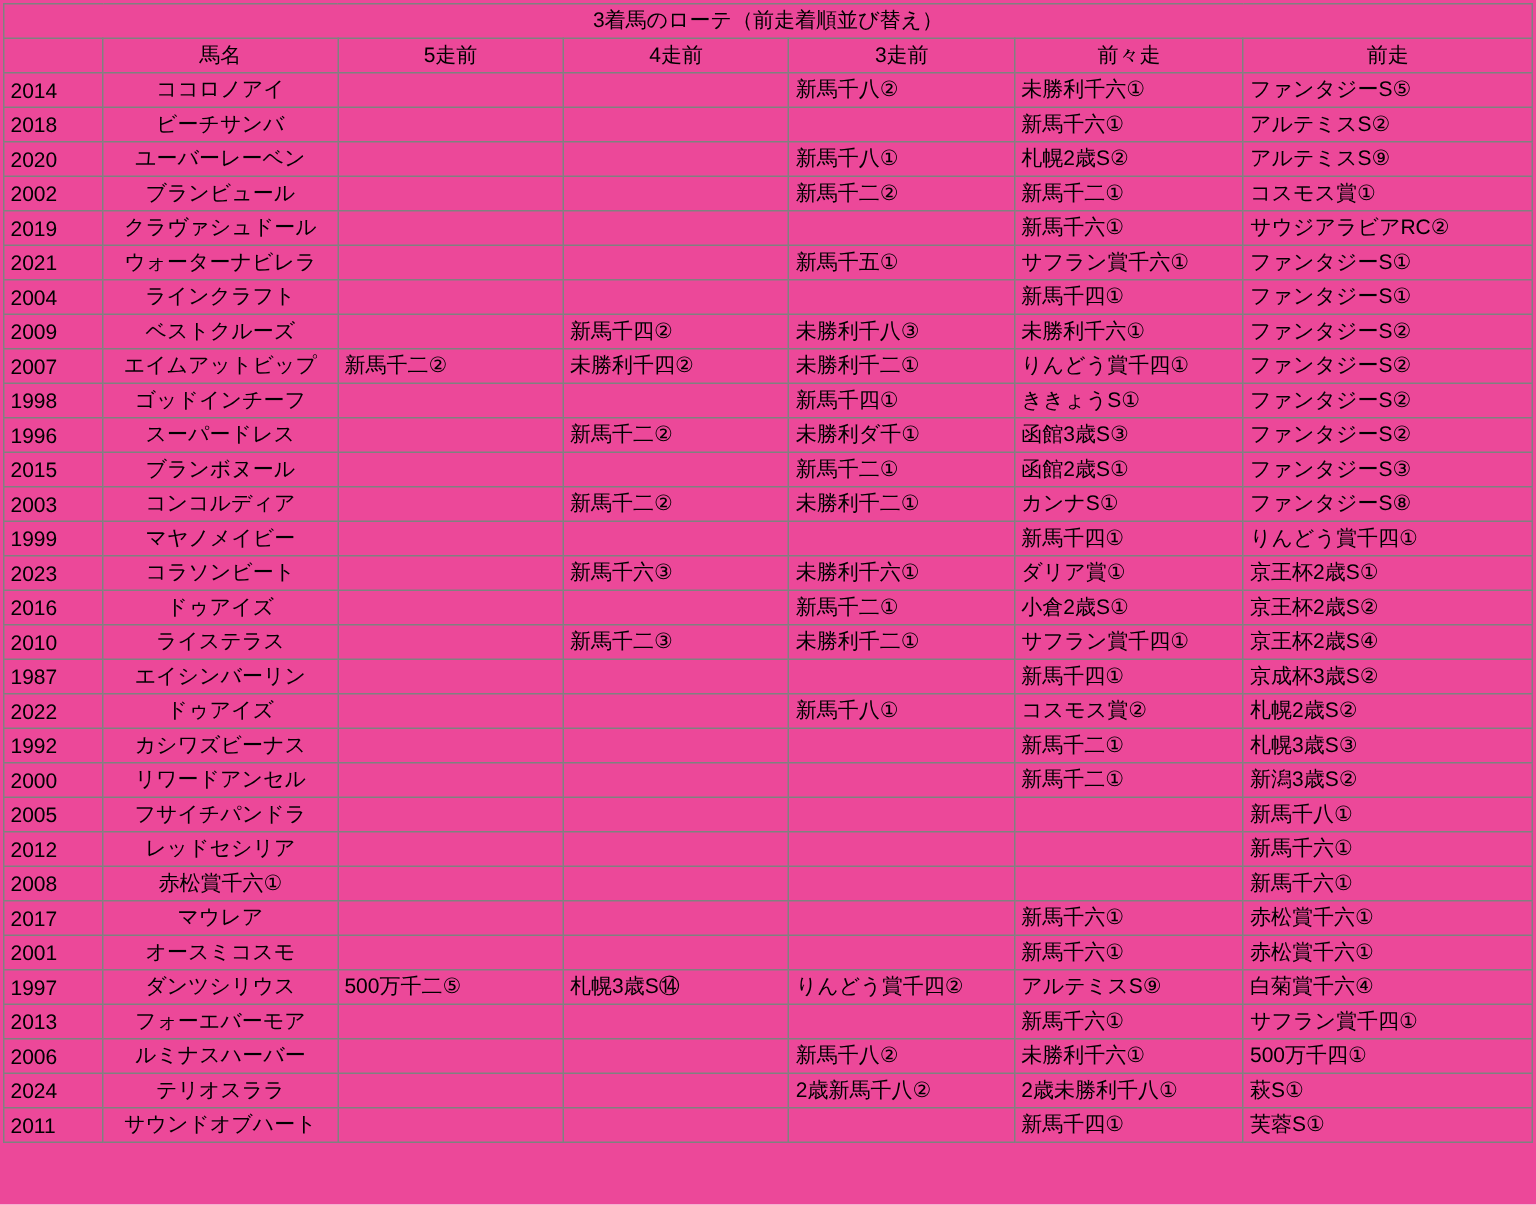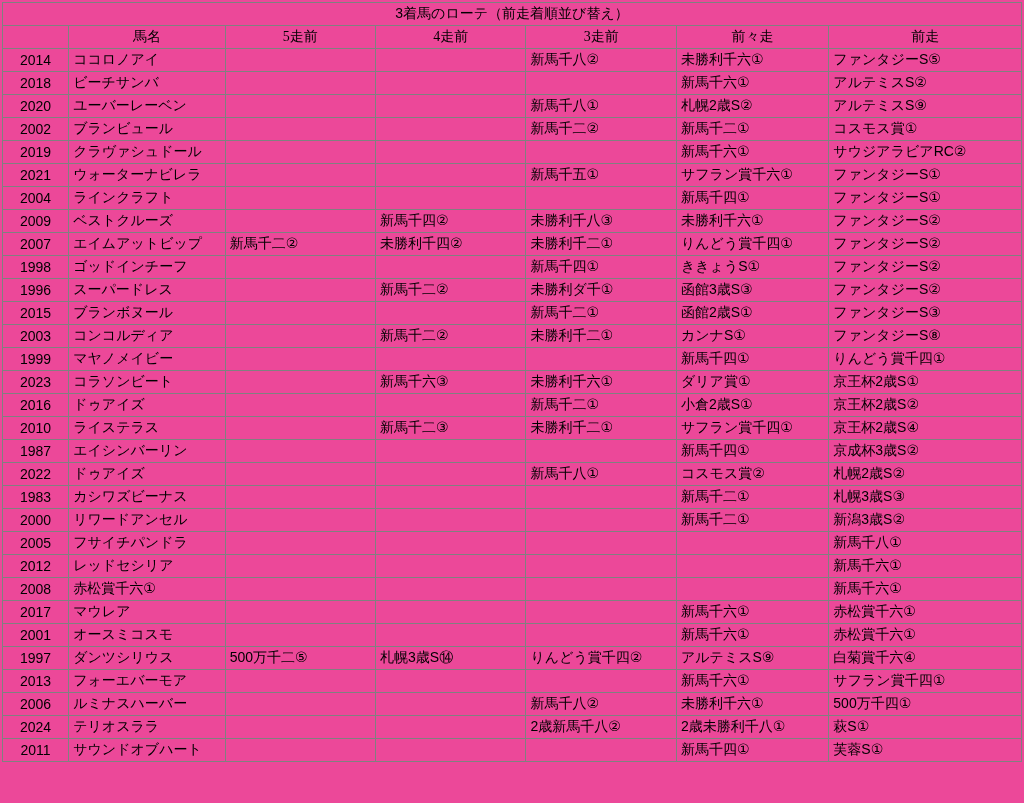--- a/index.html
+++ b/index.html
@@ -36,29 +36,28 @@
     overflow: hidden;
   }
   .title-cell {
     text-align: center;
     font-size: 14px;
     height: 22px;
   }
   .col-head {
     text-align: center;
     font-size: 14px;
-    font-family: Liberation Serif, serif;
   }
   .year {
+    text-align: left;
+    font-size: 14px;
+    padding-right: 6px;
+  }
+  .name {
     text-align: center;
-    font-size: 14px;
-    padding-right: 6px;
-  }
-  .name {
-    text-align: left;
     font-size: 14px;
     padding-left: 5px;
   }
   .run {
     text-align: left;
     font-size: 14px;
     padding-left: 5px;
   }
   
   .c-year  { width: 66px; }
@@ -263,21 +262,21 @@
         <tr>
           <td class="year">2022</td>
           <td class="name">ドゥアイズ</td>
           <td class="run"></td>
           <td class="run"></td>
           <td class="run">新馬千八①</td>
           <td class="run">コスモス賞②</td>
           <td class="run">札幌2歳S②</td>
         </tr>
         <tr>
-          <td class="year">1983</td>
+          <td class="year">1992</td>
           <td class="name">カシワズビーナス</td>
           <td class="run"></td>
           <td class="run"></td>
           <td class="run"></td>
           <td class="run">新馬千二①</td>
           <td class="run">札幌3歳S③</td>
         </tr>
         <tr>
           <td class="year">2000</td>
           <td class="name">リワードアンセル</td>

